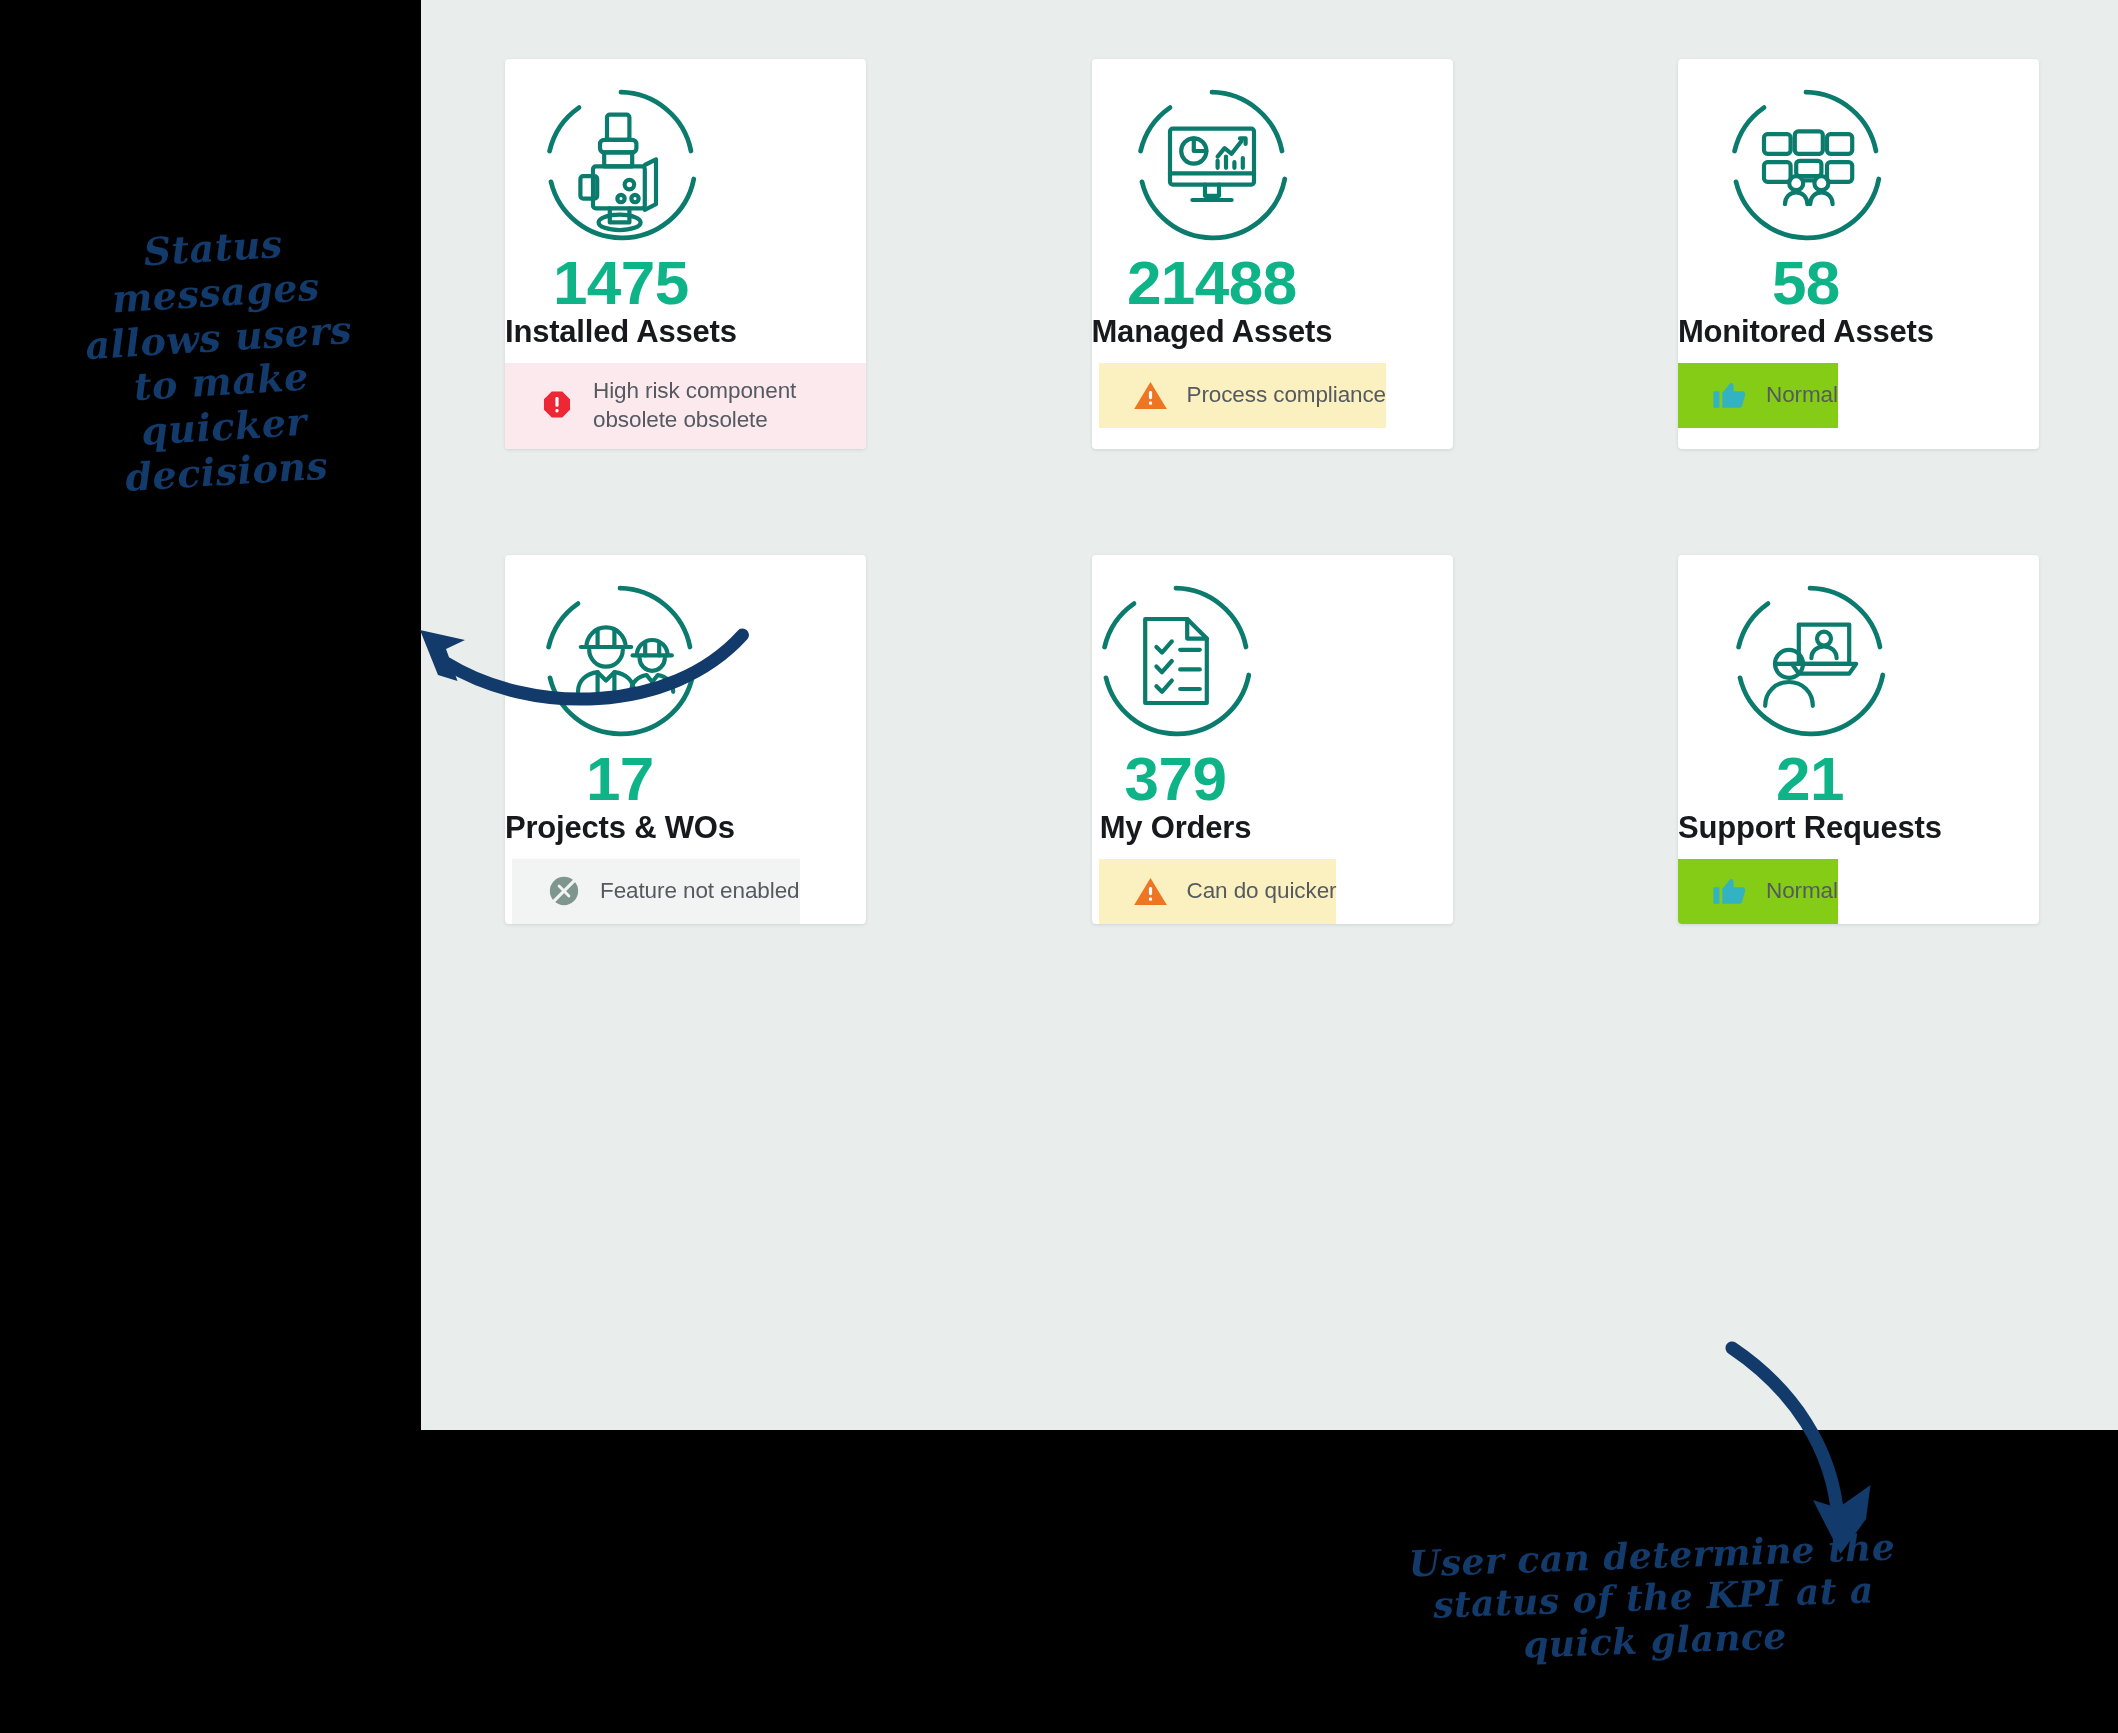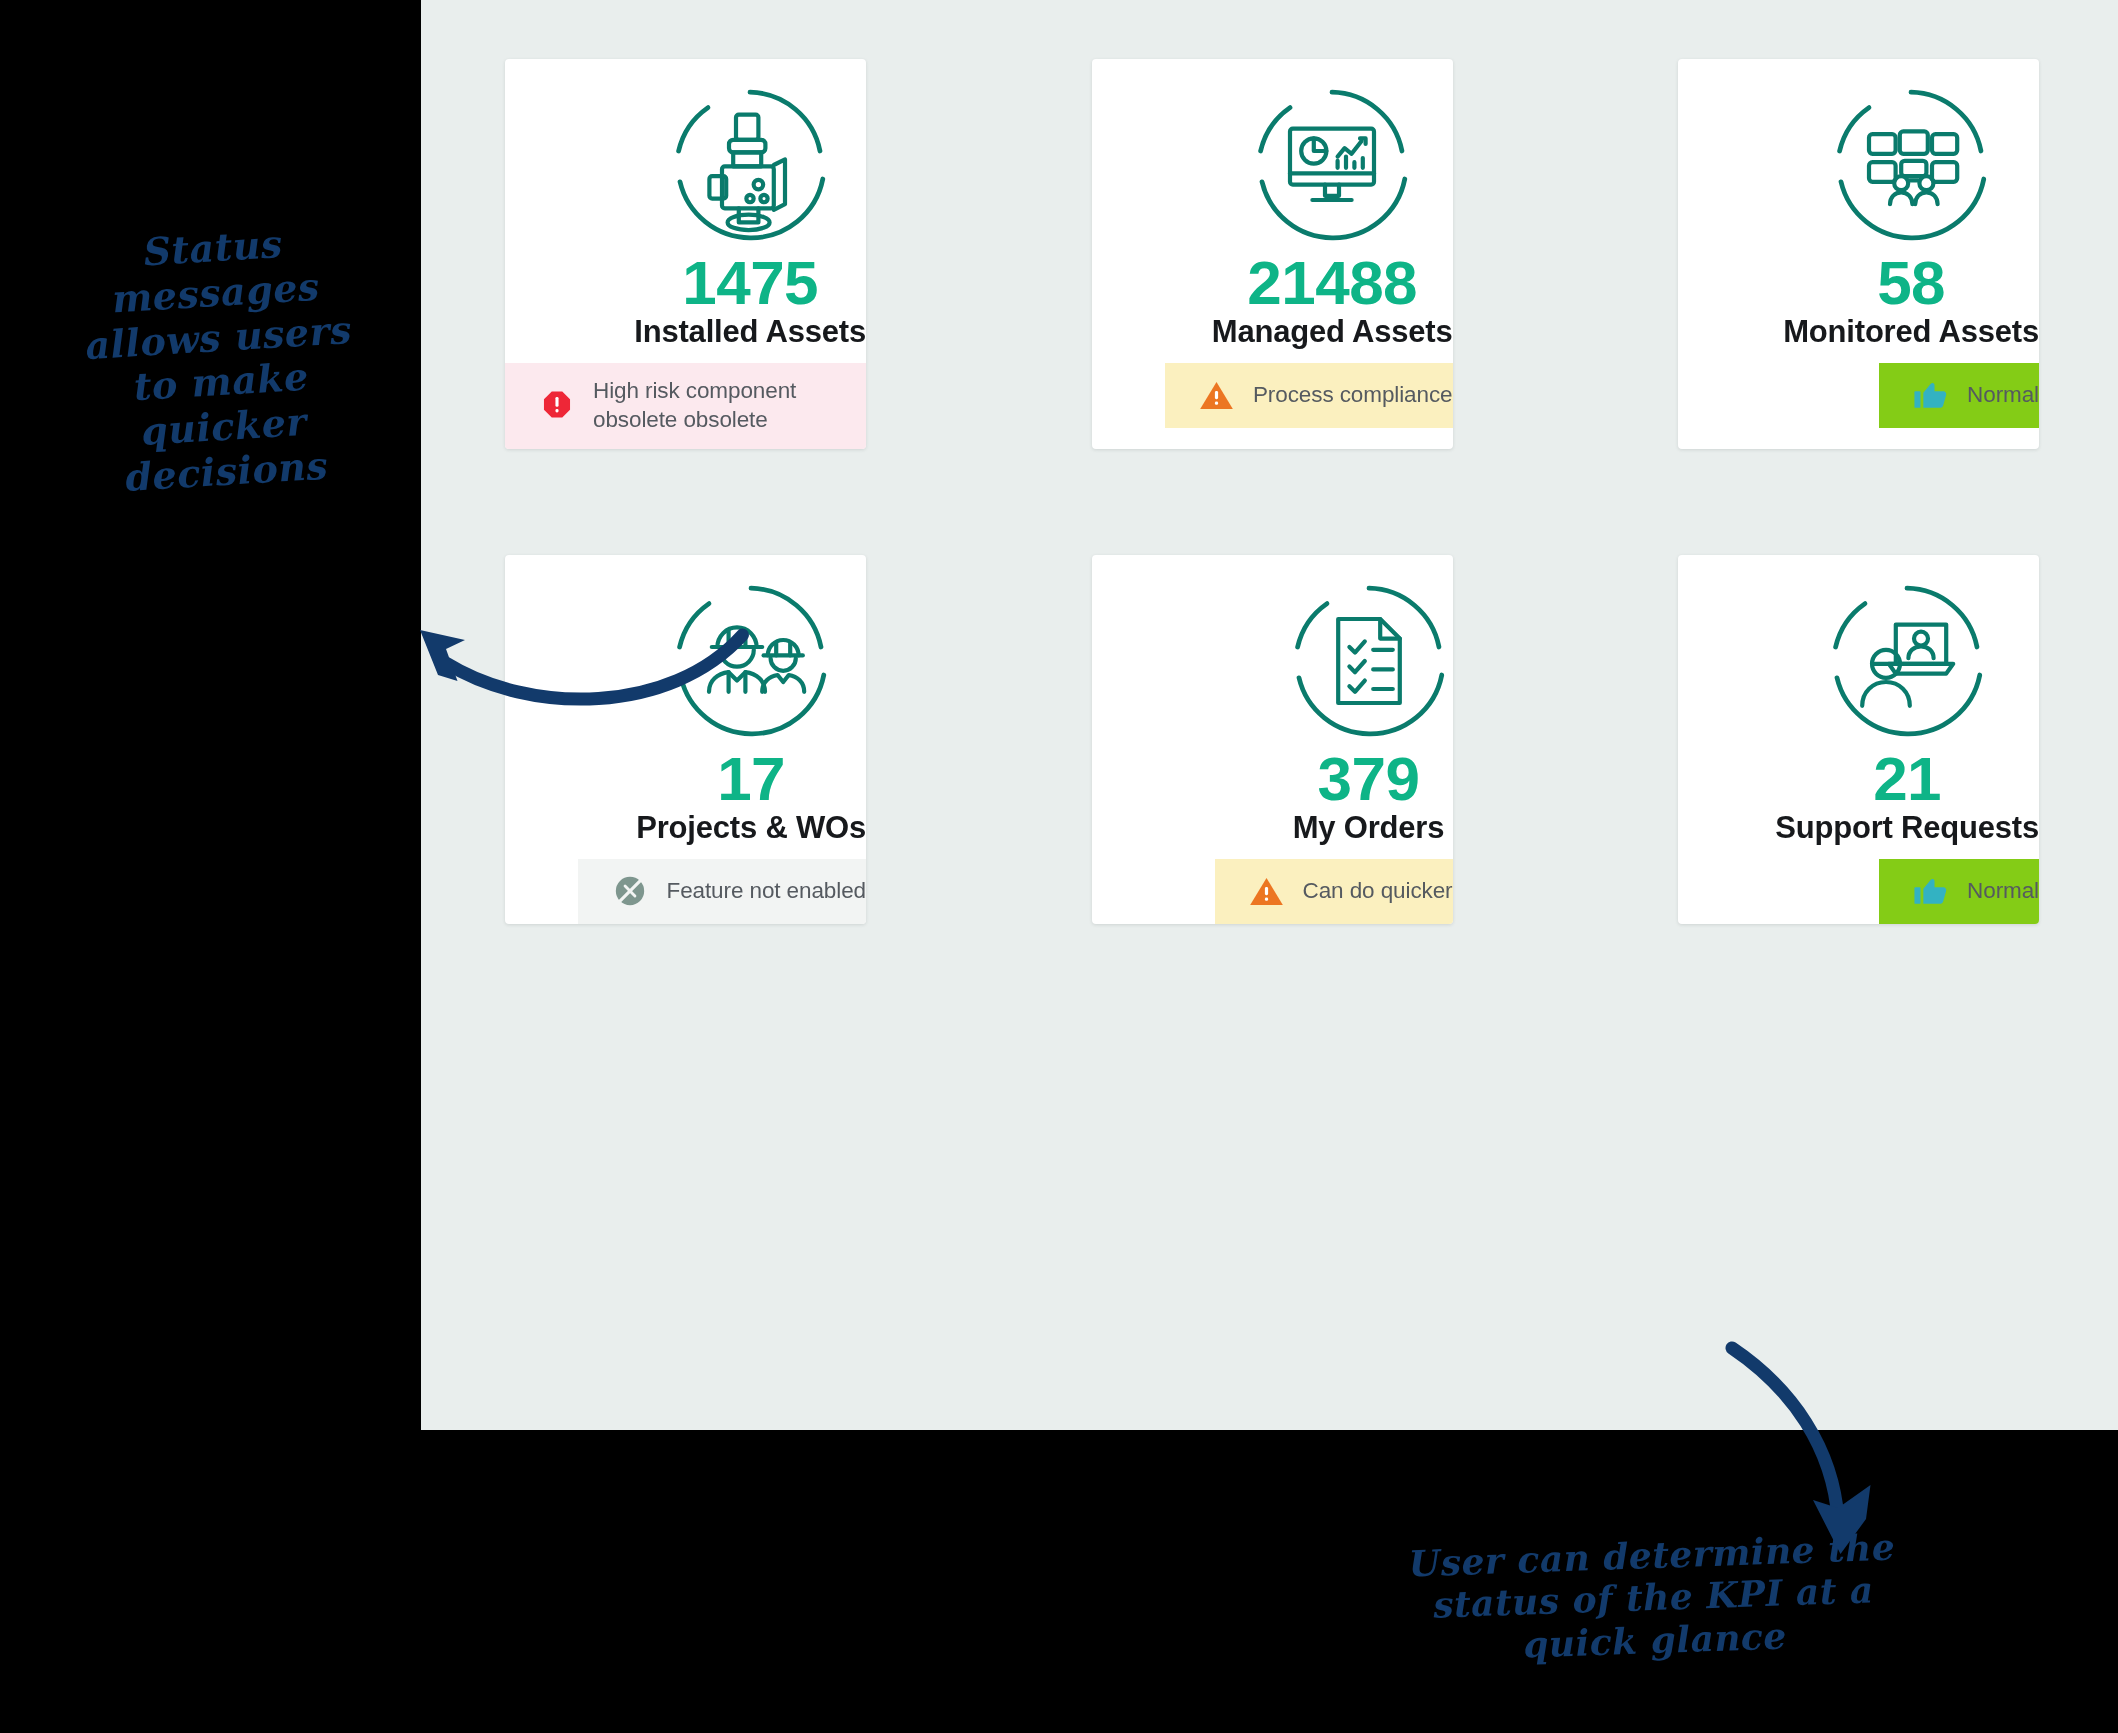--- a/index.html
+++ b/index.html
@@ -25,21 +25,21 @@
   }
 
   .kpi-card{
     width:361px;
     background:#ffffff;
     border-radius:4px;
     box-shadow:0 1px 3.5px rgba(30,50,45,0.13);
     overflow:hidden;
     display:flex;
     flex-direction:column;
-    align-items:flex-end;
+    align-items:flex-start;
   }
 
   .kpi-body{
     padding:22px 0 13px 0;
     display:flex;
     flex-direction:column;
     align-items:center;
   }
 
   .kpi-icon-wrap{width:168px;height:168px;position:relative;}
@@ -78,21 +78,21 @@
   .status-icon svg{display:block;}
   .status-text{
     font-size:22.5px;
     color:#555a60;
     line-height:1.28;
     letter-spacing:-0.1px;
   }
 
   
   .st-critical{background:#fce9ee;}
-  .st-warning {background:#fbf0bf;}
+  .st-warning {background:#fbf0bf;margin-left:7px;}
   .st-ok      {background:#84cc16;}
   .st-disabled{background:#f2f4f3;margin-left:7px;}
 
   
   .handwritten{
     position:absolute;
     color:#123a6b;
     font-family:"DejaVu Serif",serif;
     font-style:italic;
     font-weight:700;

